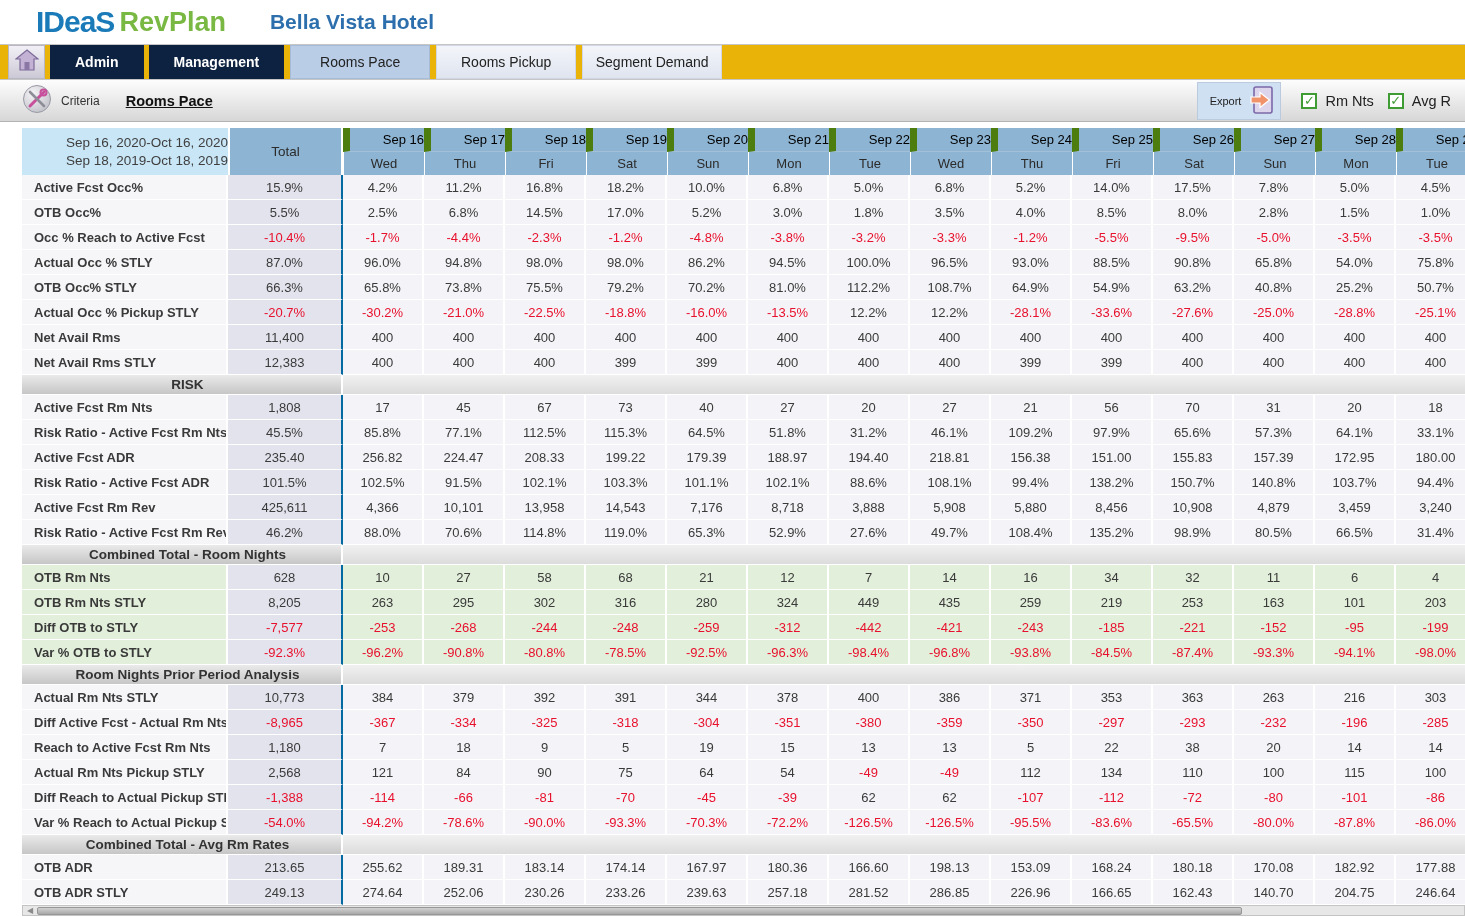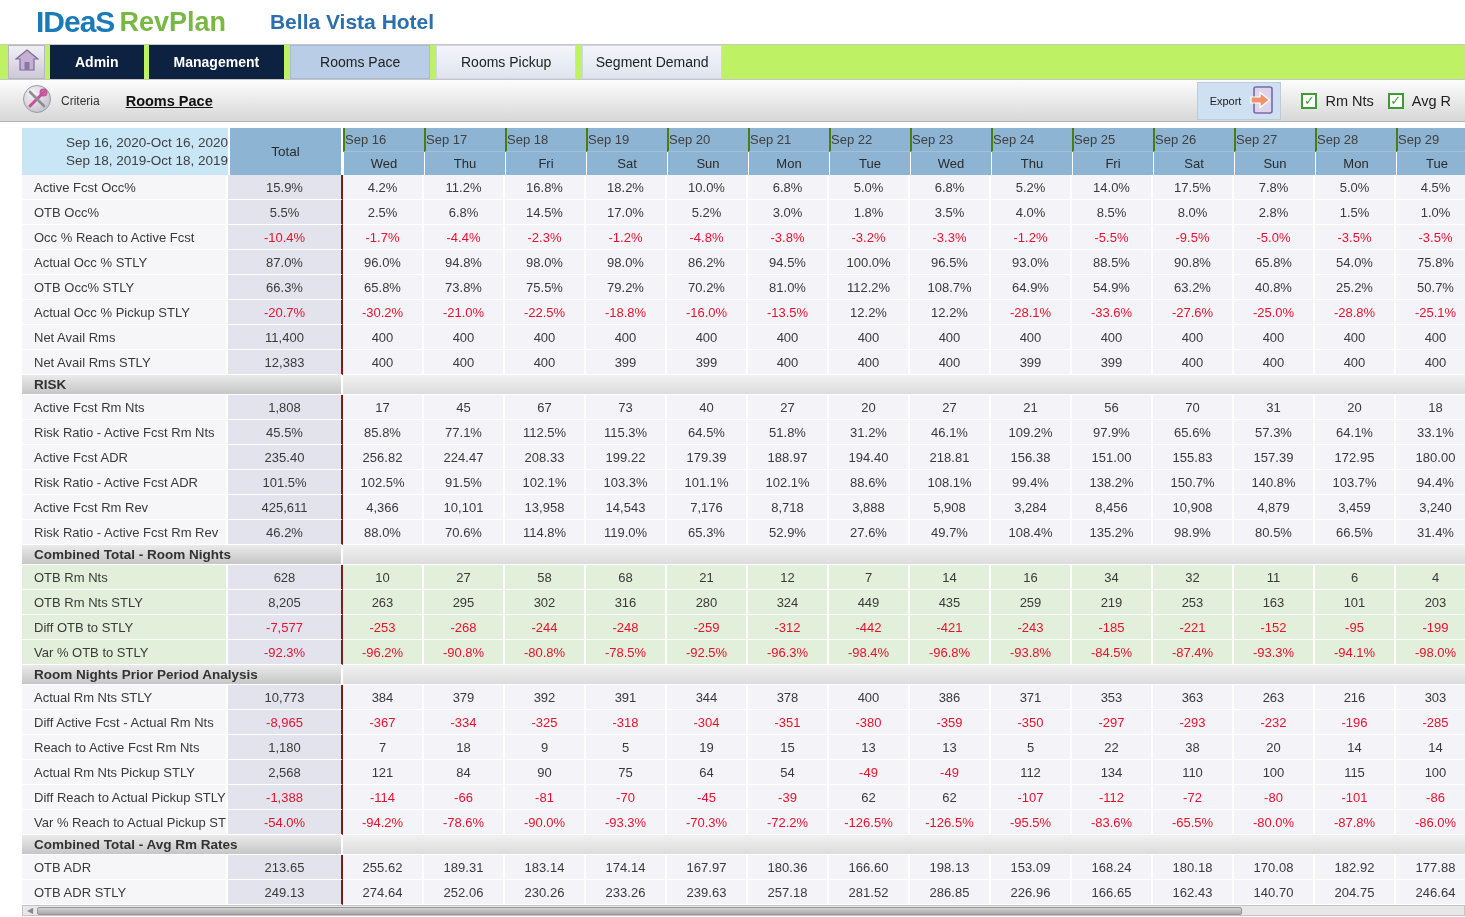--- a/index.html
+++ b/index.html
@@ -8,21 +8,21 @@
     width:1465px; height:917px; overflow:hidden; background:#fff;
     font-family:"Liberation Sans","DejaVu Sans",sans-serif; color:#3a3a3a;
   }
   
   .app-header { height:44px; display:flex; align-items:center; padding-left:36px; background:#fff; }
   .brand-ideas { font-size:30px; font-weight:bold; color:#1b7ab8; letter-spacing:-1px; }
   .brand-rev   { font-size:27px; font-weight:bold; color:#78b843; margin-left:5px; }
   .hotel-name  { font-size:21px; font-weight:bold; color:#2c6fac; margin-left:44px; }
   
   .nav-bar { height:36px; border-top:1px solid #c6c6c6; border-bottom:1px solid #c6c6c6;
-             display:flex; align-items:stretch; background:#bef264; }
+             display:flex; align-items:stretch; background:#eab308; }
   .home-btn { width:37px; margin-left:8px; background:linear-gradient(#f2f0f6,#ccc9d6);
               border:1px solid #b9b6c4; display:flex; align-items:center; justify-content:center; cursor:pointer; }
   .nav-btn { background:#0d2240; color:#fff; font-weight:bold; font-size:14px;
              padding:0 25px; display:flex; align-items:center; margin-left:5px; cursor:pointer; }
   .breadcrumb { display:flex; align-items:center; font-size:15px; font-weight:bold; color:#333;
                 margin-left:12px; white-space:nowrap; }
   .play-arrow { width:0; height:0; border-top:7px solid transparent; border-bottom:7px solid transparent;
                 border-left:10px solid #7aa9d8; margin-left:10px; }
   .tab { width:140px; margin-left:6px; display:flex; align-items:center; justify-content:center;
          font-size:14px; color:#222; background:linear-gradient(#f3f5fa,#dfe4ef);
@@ -44,33 +44,33 @@
   .chk-label { margin-left:8px; font-size:14.5px; color:#222; white-space:nowrap; }
   
   .table-wrap { margin:6px 0 0 22px; width:1443px; overflow:hidden; }
   table { border-collapse:separate; border-spacing:0; table-layout:fixed; width:1452px; font-size:13px; }
   th, td { padding:0; overflow:hidden; white-space:nowrap; }
   .period-cell { width:206px; height:47px; background:#c9e6f6; text-align:right; padding-left:12px;
                  font-weight:normal; color:#3f3f3f; font-size:13.5px; vertical-align:middle; }
   .period-line { line-height:18px; }
   .total-head { width:115px; background:#8db4d2; font-weight:normal; color:#2b2b2b; font-size:13.5px;
                 border-left:2px solid #fff; border-right:2px solid #fff; text-align:center; }
-  .date-head { width:81px; height:23px; background:#8db4d2; font-weight:normal; color:#404040;
-               border-left:2px solid #4d7c0f; border-bottom:1px solid #a3c0d8; text-align:left; }
+  .date-head { width:81px; height:23px; background:#8db4d2; font-weight:normal; color:#000000;
+               border-left:7px solid #4d7c0f; border-bottom:1px solid #a3c0d8; text-align:right; }
   .day-head  { height:23px; background:#8db4d2; font-weight:normal; color:#2b2b2b;
                border-left:1px solid #fff; text-align:center; }
   .data-row td { height:25px; border-bottom:1px solid #fff; vertical-align:middle; }
-  .row-label  { background:#f6f6f9; text-align:left; padding-left:12px; border-right:2px solid #fff; }
-  .total-cell { background:#e3e3ee; text-align:center; border-right:2px solid #7f1d1d; }
+  .row-label  { background:#f6f6f9; text-align:left; padding-left:12px; border-right:2px solid #fff;font-weight:bold; }
+  .total-cell { background:#e3e3ee; text-align:center; border-right:2px solid #0369a1; }
   .val-cell   { background:#f4f4f8; text-align:center; border-right:2px solid #fff; }
   .green .row-label, .green .val-cell { background:#e2efda; }
   .neg { color:#e8112d; }
   .section-row td { height:20px; border-bottom:1px solid #fff; vertical-align:middle; }
   .section-label { background:linear-gradient(#eaeaea,#c6c6c6); font-weight:bold; font-size:13.5px;
-                   color:#333; text-align:left; padding-left:12px; border-right:2px solid #fff; }
+                   color:#333; text-align:center; padding-left:12px; border-right:2px solid #fff; }
   .section-rest { background:linear-gradient(#f1f1f1,#dcdcdc); }
   
   .hscroll { margin-left:22px; width:1443px; height:11px; background:#e7e7e7; border:1px solid #c4c4c4;
              display:flex; align-items:center; }
   .hscroll-arrow { width:14px; text-align:center; font-size:8px; color:#8a8a8a; line-height:9px; cursor:pointer; }
   .hscroll-thumb { width:1205px; height:8px; background:linear-gradient(#d2d2d2,#a8a8a8);
                    border:1px solid #979797; border-radius:2px; cursor:pointer; }
 </style>
 </head>
 <body>
@@ -412,21 +412,21 @@
           <td class="row-label">Active Fcst Rm Rev</td>
           <td class="total-cell">425,611</td>
           <td class="val-cell">4,366</td>
           <td class="val-cell">10,101</td>
           <td class="val-cell">13,958</td>
           <td class="val-cell">14,543</td>
           <td class="val-cell">7,176</td>
           <td class="val-cell">8,718</td>
           <td class="val-cell">3,888</td>
           <td class="val-cell">5,908</td>
-          <td class="val-cell">3,284</td>
+          <td class="val-cell">5,880</td>
           <td class="val-cell">8,456</td>
           <td class="val-cell">10,908</td>
           <td class="val-cell">4,879</td>
           <td class="val-cell">3,459</td>
           <td class="val-cell">3,240</td>
         </tr>
         <tr class="data-row">
           <td class="row-label">Risk Ratio - Active Fcst Rm Rev</td>
           <td class="total-cell">46.2%</td>
           <td class="val-cell">88.0%</td>

